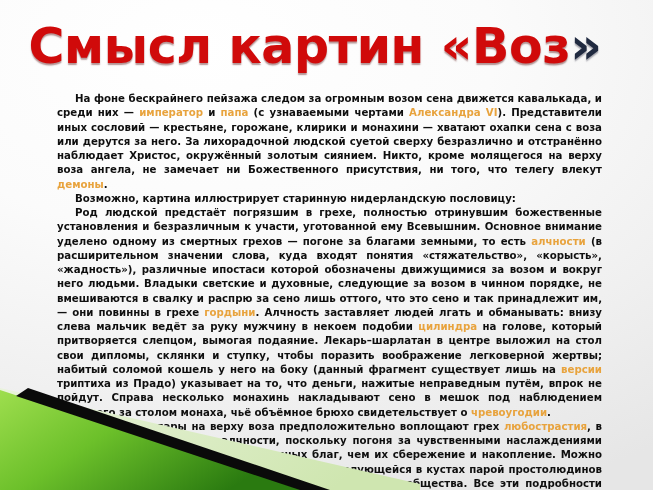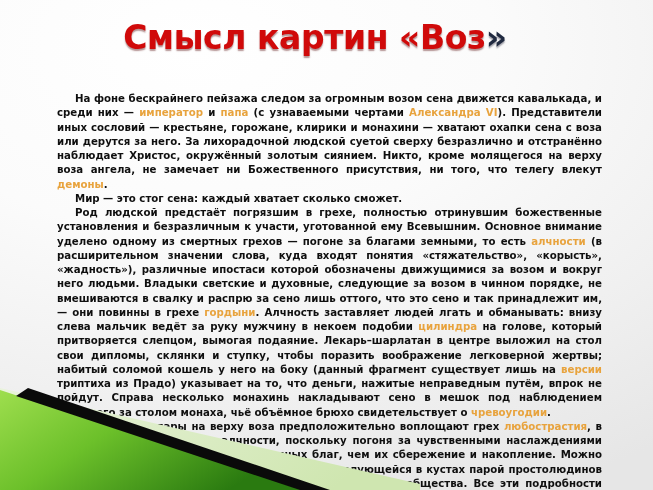--- a/index.html
+++ b/index.html
@@ -29,21 +29,21 @@
   #deco svg { display: block; width: 100%; height: 100%; }
 
   
   #title {
     position: absolute;
     left: 0;
     top: 21px;
     width: 630px;
     text-align: center;
     font-family: "DejaVu Sans", sans-serif;
-    font-size: 33px;
+    font-size: 49px;
     font-weight: bold;
     letter-spacing: -0.4px;
     line-height: 1.05;
     color: #d00a0a;
     text-shadow: 0px 1.5px 1.4px rgba(90,20,20,0.45);
     white-space: nowrap;
   }
   #title .tail {
     color: #202a40;
     text-shadow: 0px 1.5px 1.4px rgba(40,40,60,0.40);
@@ -75,21 +75,21 @@
 </style>
 </head>
 <body>
 
 <div id="slide">
 
   <div id="title"><span>Смысл картин «Воз</span><span class="tail">»</span></div>
 
   <div id="body">
     <p>На фоне бескрайнего пейзажа следом за огромным возом сена движется кавалькада, и среди них — <span class="lnk">император</span> и <span class="lnk">папа</span> (с узнаваемыми чертами <span class="lnk">Александра VI</span>). Представители иных сословий — крестьяне, горожане, клирики и монахини — хватают охапки сена с воза или дерутся за него. За лихорадочной людской суетой сверху безразлично и отстранённо наблюдает Христос, окружённый золотым сиянием. Никто, кроме молящегося на верху воза ангела, не замечает ни Божественного присутствия, ни того, что телегу влекут <span class="lnk">демоны</span>.</p>
-    <p>Мир — это стог сена: каждый хватает сколько сможет.</p>
+    <p>Возможно, картина иллюстрирует старинную нидерландскую пословицу:</p>
     <p>Род людской предстаёт погрязшим в грехе, полностью отринувшим божественные установления и безразличным к участи, уготованной ему Всевышним. Основное внимание уделено одному из смертных грехов — погоне за благами земными, то есть <span class="lnk">алчности</span> (в расширительном значении слова, куда входят понятия «стяжательство», «корысть», «жадность»), различные ипостаси которой обозначены движущимися за возом и вокруг него людьми. Владыки светские и духовные, следующие за возом в чинном порядке, не вмешиваются в свалку и распрю за сено лишь оттого, что это сено и так принадлежит им, — они повинны в грехе <span class="lnk">гордыни</span>. Алчность заставляет людей лгать и обманывать: внизу слева мальчик ведёт за руку мужчину в некоем подобии <span class="lnk">цилиндра</span> на голове, который притворяется слепцом, вымогая подаяние. Лекарь–шарлатан в центре выложил на стол свои дипломы, склянки и ступку, чтобы поразить воображение легковерной жертвы; набитый соломой кошель у него на боку (данный фрагмент существует лишь на <span class="lnk">версии</span> триптиха из Прадо) указывает на то, что деньги, нажитые неправедным путём, впрок не пойдут. Справа несколько монахинь накладывают сено в мешок под наблюдением сидящего за столом монаха, чьё объёмное брюхо свидетельствует о <span class="lnk">чревоугодии</span>.</p>
     <p>Влюблённые пары на верху воза предположительно воплощают грех <span class="lnk">любострастия</span>, в чём–то противоположного алчности, поскольку погоня за чувственными наслаждениями предполагает скорее расточение земных благ, чем их сбережение и накопление. Можно отметить некое «сословное различие» между целующейся в кустах парой простолюдинов и музицирующими любовниками из более изысканного общества. Все эти подробности призваны усилить основную тему — торжество алчности.</p>
   </div>
 
   <div id="deco">
     <svg viewBox="0 0 420 110" preserveAspectRatio="none">
       <defs>
         <linearGradient id="gGreen" x1="0" y1="0" x2="1" y2="0.5">
           <stop offset="0%" stop-color="#9ede4e"></stop>
           <stop offset="45%" stop-color="#6cc02a"></stop>

